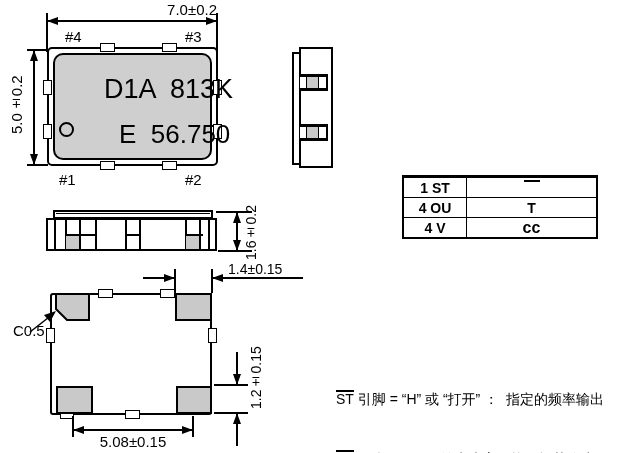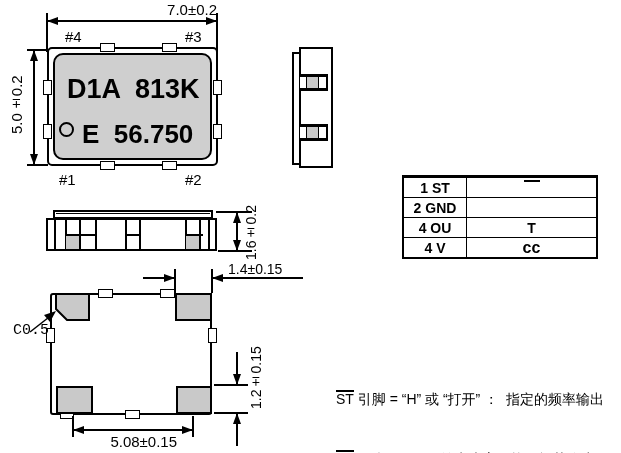--- a/index.html
+++ b/index.html
@@ -18,21 +18,21 @@
   .notch{position:absolute;border:1.5px solid var(--line);background:#fff;box-sizing:border-box;}
   .dim{position:absolute;font-size:15px;white-space:nowrap;}
   .dim-sm{position:absolute;font-size:14px;white-space:nowrap;}
   .vtext{position:absolute;writing-mode:vertical-rl;transform:rotate(180deg);
          text-align:center;white-space:nowrap;}
   .ar{position:absolute;width:0;height:0;}
   .ar.l{border-top:4px solid transparent;border-bottom:4px solid transparent;border-right:11px solid var(--line);}
   .ar.r{border-top:4px solid transparent;border-bottom:4px solid transparent;border-left:11px solid var(--line);}
   .ar.u{border-left:4px solid transparent;border-right:4px solid transparent;border-bottom:11px solid var(--line);}
   .ar.d{border-left:4px solid transparent;border-right:4px solid transparent;border-top:11px solid var(--line);}
-  .marking{position:absolute;font-weight:bold;white-space:pre;letter-spacing:0px;}
+  .marking{position:absolute;font-weight:normal;white-space:pre;letter-spacing:0px;margin-left:37px;}
   .pinlbl{position:absolute;font-size:15px;}
   
   .ptable{position:absolute;left:402px;top:175px;width:196px;border:2px solid var(--line);box-sizing:border-box;background:#fff;}
   .ptable .hdr{height:20px;background:var(--table_header);display:flex;}
   .ptable .row{height:19px;border-top:1.5px solid var(--line);display:flex;}
   .ptable .c1{width:63px;border-right:1.5px solid var(--line);display:flex;align-items:center;justify-content:center;font-weight:bold;font-size:14px;box-sizing:border-box;}
   .ptable .hdr .c1,.ptable .hdr .c2{font-weight:normal;font-size:15px;}
   .ptable .c2{flex:1;display:flex;align-items:center;justify-content:center;font-weight:bold;font-size:14px;position:relative;}
   .ptable .c2.small{font-size:16px;}
   .ovl{width:16px;height:2px;background:var(--line);position:absolute;top:2px;left:50%;transform:translateX(-50%);}
@@ -130,21 +130,21 @@
   <div class="notch" style="left:46px;top:328px;width:9px;height:15px;"></div>
   <div class="notch" style="left:208px;top:328px;width:9px;height:15px;"></div>
 
   <svg class="abs" style="left:55px;top:293px;" width="36" height="29" viewBox="0 0 36 29">
     <polygon points="1,1 34,1 34,27 12,27 1,16" fill="var(--pad)" stroke="var(--line)" stroke-width="2"></polygon>
   </svg>
   <div class="outline padfill" style="left:175px;top:293px;width:37px;height:28px;background:var(--pad);"></div>
   <div class="outline padfill" style="left:56px;top:386px;width:37px;height:28px;background:var(--pad);"></div>
   <div class="outline padfill" style="left:176px;top:386px;width:36px;height:28px;background:var(--pad);"></div>
 
-  <div class="dim" style="left:13px;top:322px;font-family:Liberation Mono, monospace;">C0.5</div>
+  <div class="dim" style="left:13px;top:322px;">C0.5</div>
   <svg class="abs" style="left:27px;top:306px;" width="32" height="30" viewBox="0 0 32 30">
     <line x1="3" y1="26" x2="26" y2="8" stroke="var(--line)" stroke-width="1.5"></line>
     <polygon points="29,5 17,9 23,16" fill="var(--line)"></polygon>
   </svg>
 
   <div class="dim-sm" style="left:228px;top:261px;">1.4±0.15</div>
   <div class="n" style="left:174px;top:269px;width:1.5px;height:24px;"></div>
   <div class="n" style="left:211px;top:269px;width:1.5px;height:24px;"></div>
   <div class="n" style="left:143px;top:277px;width:32px;height:1.5px;"></div>
   <div class="ar r" style="left:164px;top:274px;"></div>
@@ -157,33 +157,29 @@
   <div class="ar d" style="left:233px;top:374px;"></div>
   <div class="n" style="left:236px;top:413px;width:1.5px;height:33px;"></div>
   <div class="ar u" style="left:233px;top:413px;"></div>
   <div class="vtext" style="left:248px;top:340px;height:76px;font-size:14px;">1.2±0.15</div>
 
   <div class="n" style="left:72px;top:416px;width:1.5px;height:21px;"></div>
   <div class="n" style="left:192px;top:416px;width:1.5px;height:21px;"></div>
   <div class="n" style="left:73px;top:429px;width:120px;height:1.5px;"></div>
   <div class="ar l" style="left:73px;top:426px;"></div>
   <div class="ar r" style="left:182px;top:426px;"></div>
-  <div class="dim" style="left:57px;top:433px;width:120px;text-align:right;">5.08±0.15</div>
+  <div class="dim" style="left:73px;top:433px;width:120px;text-align:center;">5.08±0.15</div>
 
   <div class="ptable">
     <div class="row">
       <div class="c1">1 ST</div>
       <div class="c2">
         <div class="ovl"></div>
         <span></span>
       </div>
-    </div>
-    <div class="row">
-      <div class="c1">2 GND</div>
-      <div class="c2"></div>
     </div>
     <div class="row">
       <div class="c1">4 OU</div>
       <div class="c2">T</div>
     </div>
     <div class="row">
       <div class="c1">4 V</div>
       <div class="c2 small">cc</div>
     </div>
   </div>

